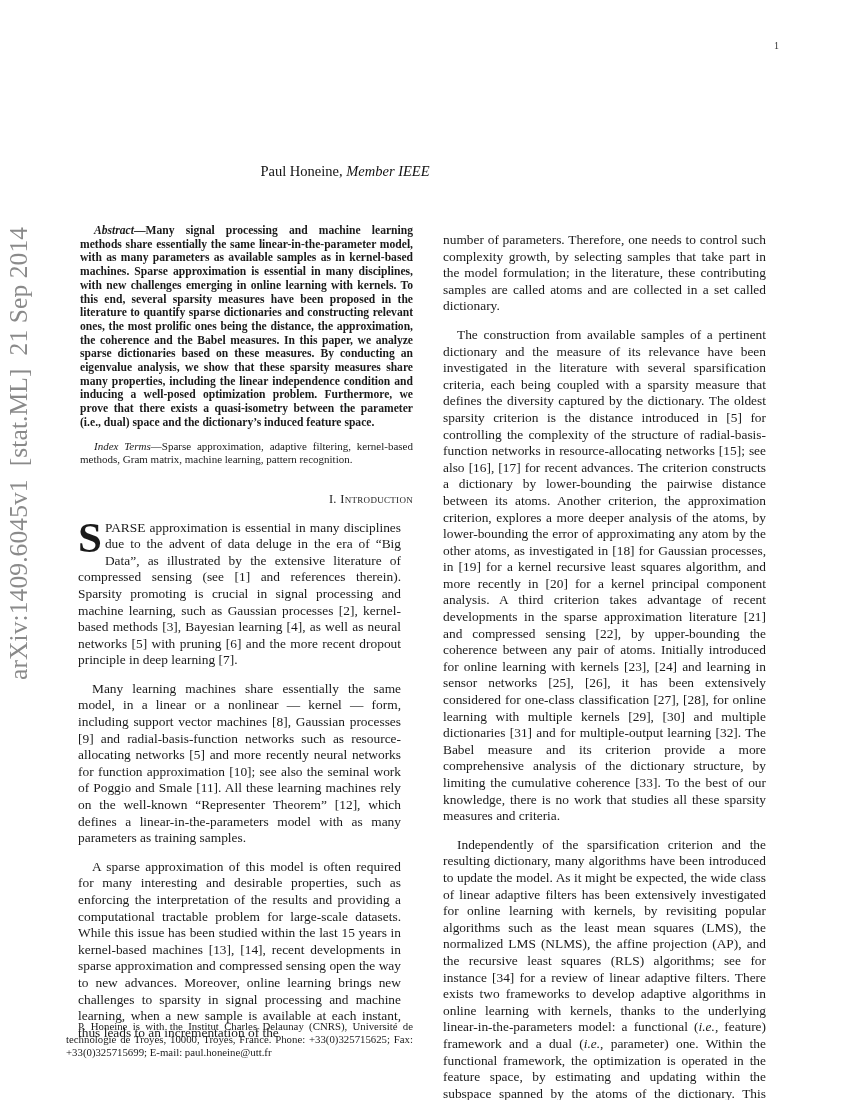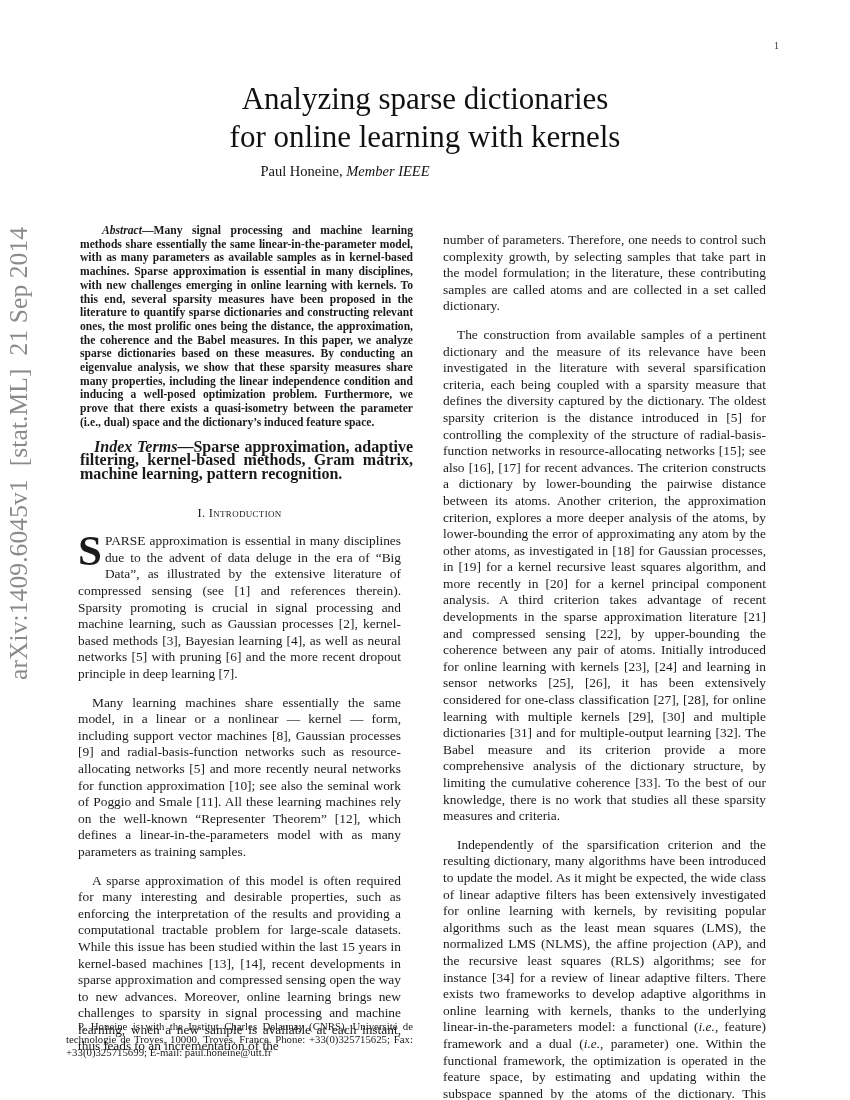--- a/index.html
+++ b/index.html
@@ -13,43 +13,42 @@
            font-size: 31px; line-height: 38px; font-weight: normal; margin: 0; color: #111; }
   .author { position: absolute; left: 0; width: 690px; top: 163px; text-align: center;
             font-size: 14.5px; color: #111; }
   .author i { font-style: italic; }
   .col { position: absolute; width: 347px; font-size: 13.4px; line-height: 16.6px;
          text-align: justify; hyphens: manual; }
   .col-left { left: 66px; top: 224px; }
   .col-right { left: 431px; top: 220px; }
   .abstract { font-weight: bold; font-size: 11.6px; line-height: 13.7px; text-indent: 14px;
               margin: 0 0 10px 0; padding-left: 14px; padding-right: 0; }
-  .abstract .lbl { font-style: italic; margin-left: 8px; }
-  .index-terms { font-weight: bold; font-size: 16px; line-height: 13.7px; text-indent: 14px;
+  .abstract .lbl { font-style: italic; }
+  .index-terms { font-weight: normal; font-size: 11px; line-height: 13.7px; text-indent: 14px;
                  margin: 0; padding-left: 14px; }
   .index-terms .lbl { font-style: italic; }
-  .section-heading { text-align: center; font-size: 12.5px; margin: 24px 0 6px 0; letter-spacing: 0.3px; }
+  .section-heading { text-align: right; font-size: 12.5px; margin: 24px 0 6px 0; letter-spacing: 0.3px; }
   .section-heading .sc { font-variant: small-caps; }
   p.body { margin: 12px; text-indent: 14px; }
   p.body.first { text-indent: 0; }
   .dropcap { float: left; font-size: 43px; line-height: 33px; font-weight: bold;
              margin: 1px 3px 0 0; padding: 0; }
   .footnote { position: absolute; left: 66px; top: 1003px; width: 347px;
               font-size: 10.8px; line-height: 13px; text-align: justify; text-indent: 12px; margin-top: 17px; }
 </style>
 </head>
 <body>
 
 <div class="page-number">1</div>
 
 <div class="arxiv-stamp">arXiv:1409.6045v1  [stat.ML]  21 Sep 2014</div>
 
 <h1 class="title">
-  <span>Analyzing sparse dictionaries</span><br>
-  <span>for online learning with kernels</span>
+  <br>
 </h1>
 
 <div class="author">
   <span>Paul Honeine,</span>
   <i>Member IEEE</i>
 </div>
 
 <div class="col col-left">
   <p class="abstract"><span class="lbl">Abstract</span><span>—</span><span>Many signal processing and machine learning methods share essentially the same linear-in-the-parameter model, with as many parameters as available samples as in kernel-based machines. Sparse approximation is essential in many disciplines, with new challenges emerging in online learning with kernels. To this end, several sparsity measures have been proposed in the literature to quantify sparse dictionaries and constructing relevant ones, the most prolific ones being the distance, the approximation, the coherence and the Babel measures. In this paper, we analyze sparse dictionaries based on these measures. By conducting an eigenvalue analysis, we show that these sparsity measures share many properties, including the linear independence condition and inducing a well-posed optimization problem. Furthermore, we prove that there exists a quasi-isometry between the parameter (i.e., dual) space and the dictionary’s induced feature space.</span></p>
 

